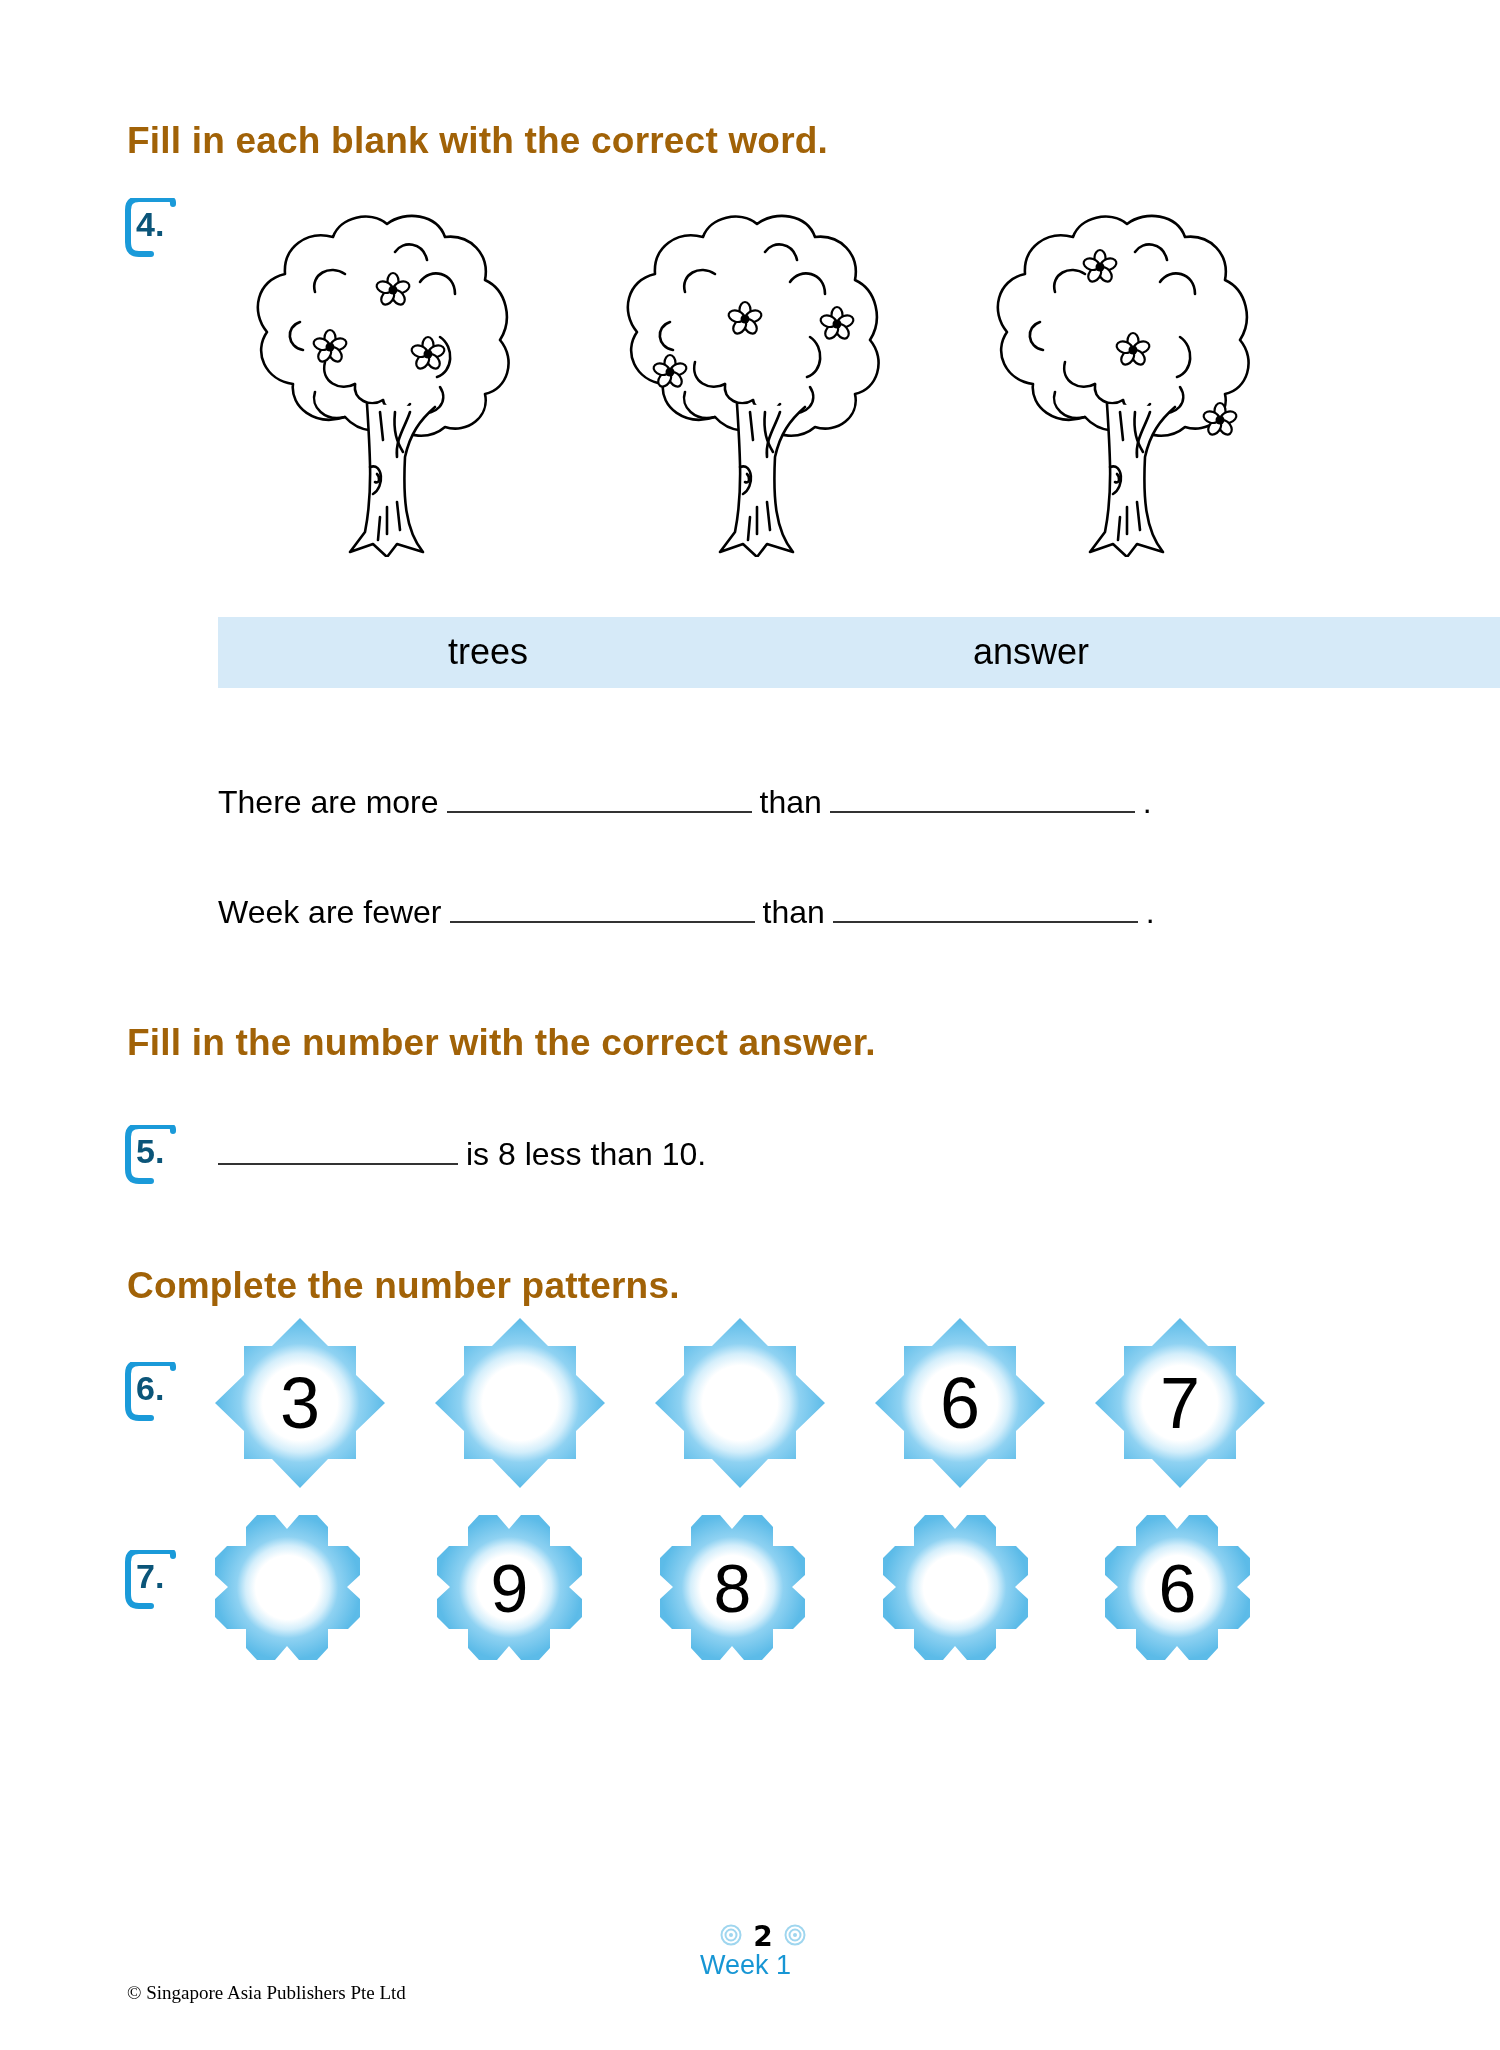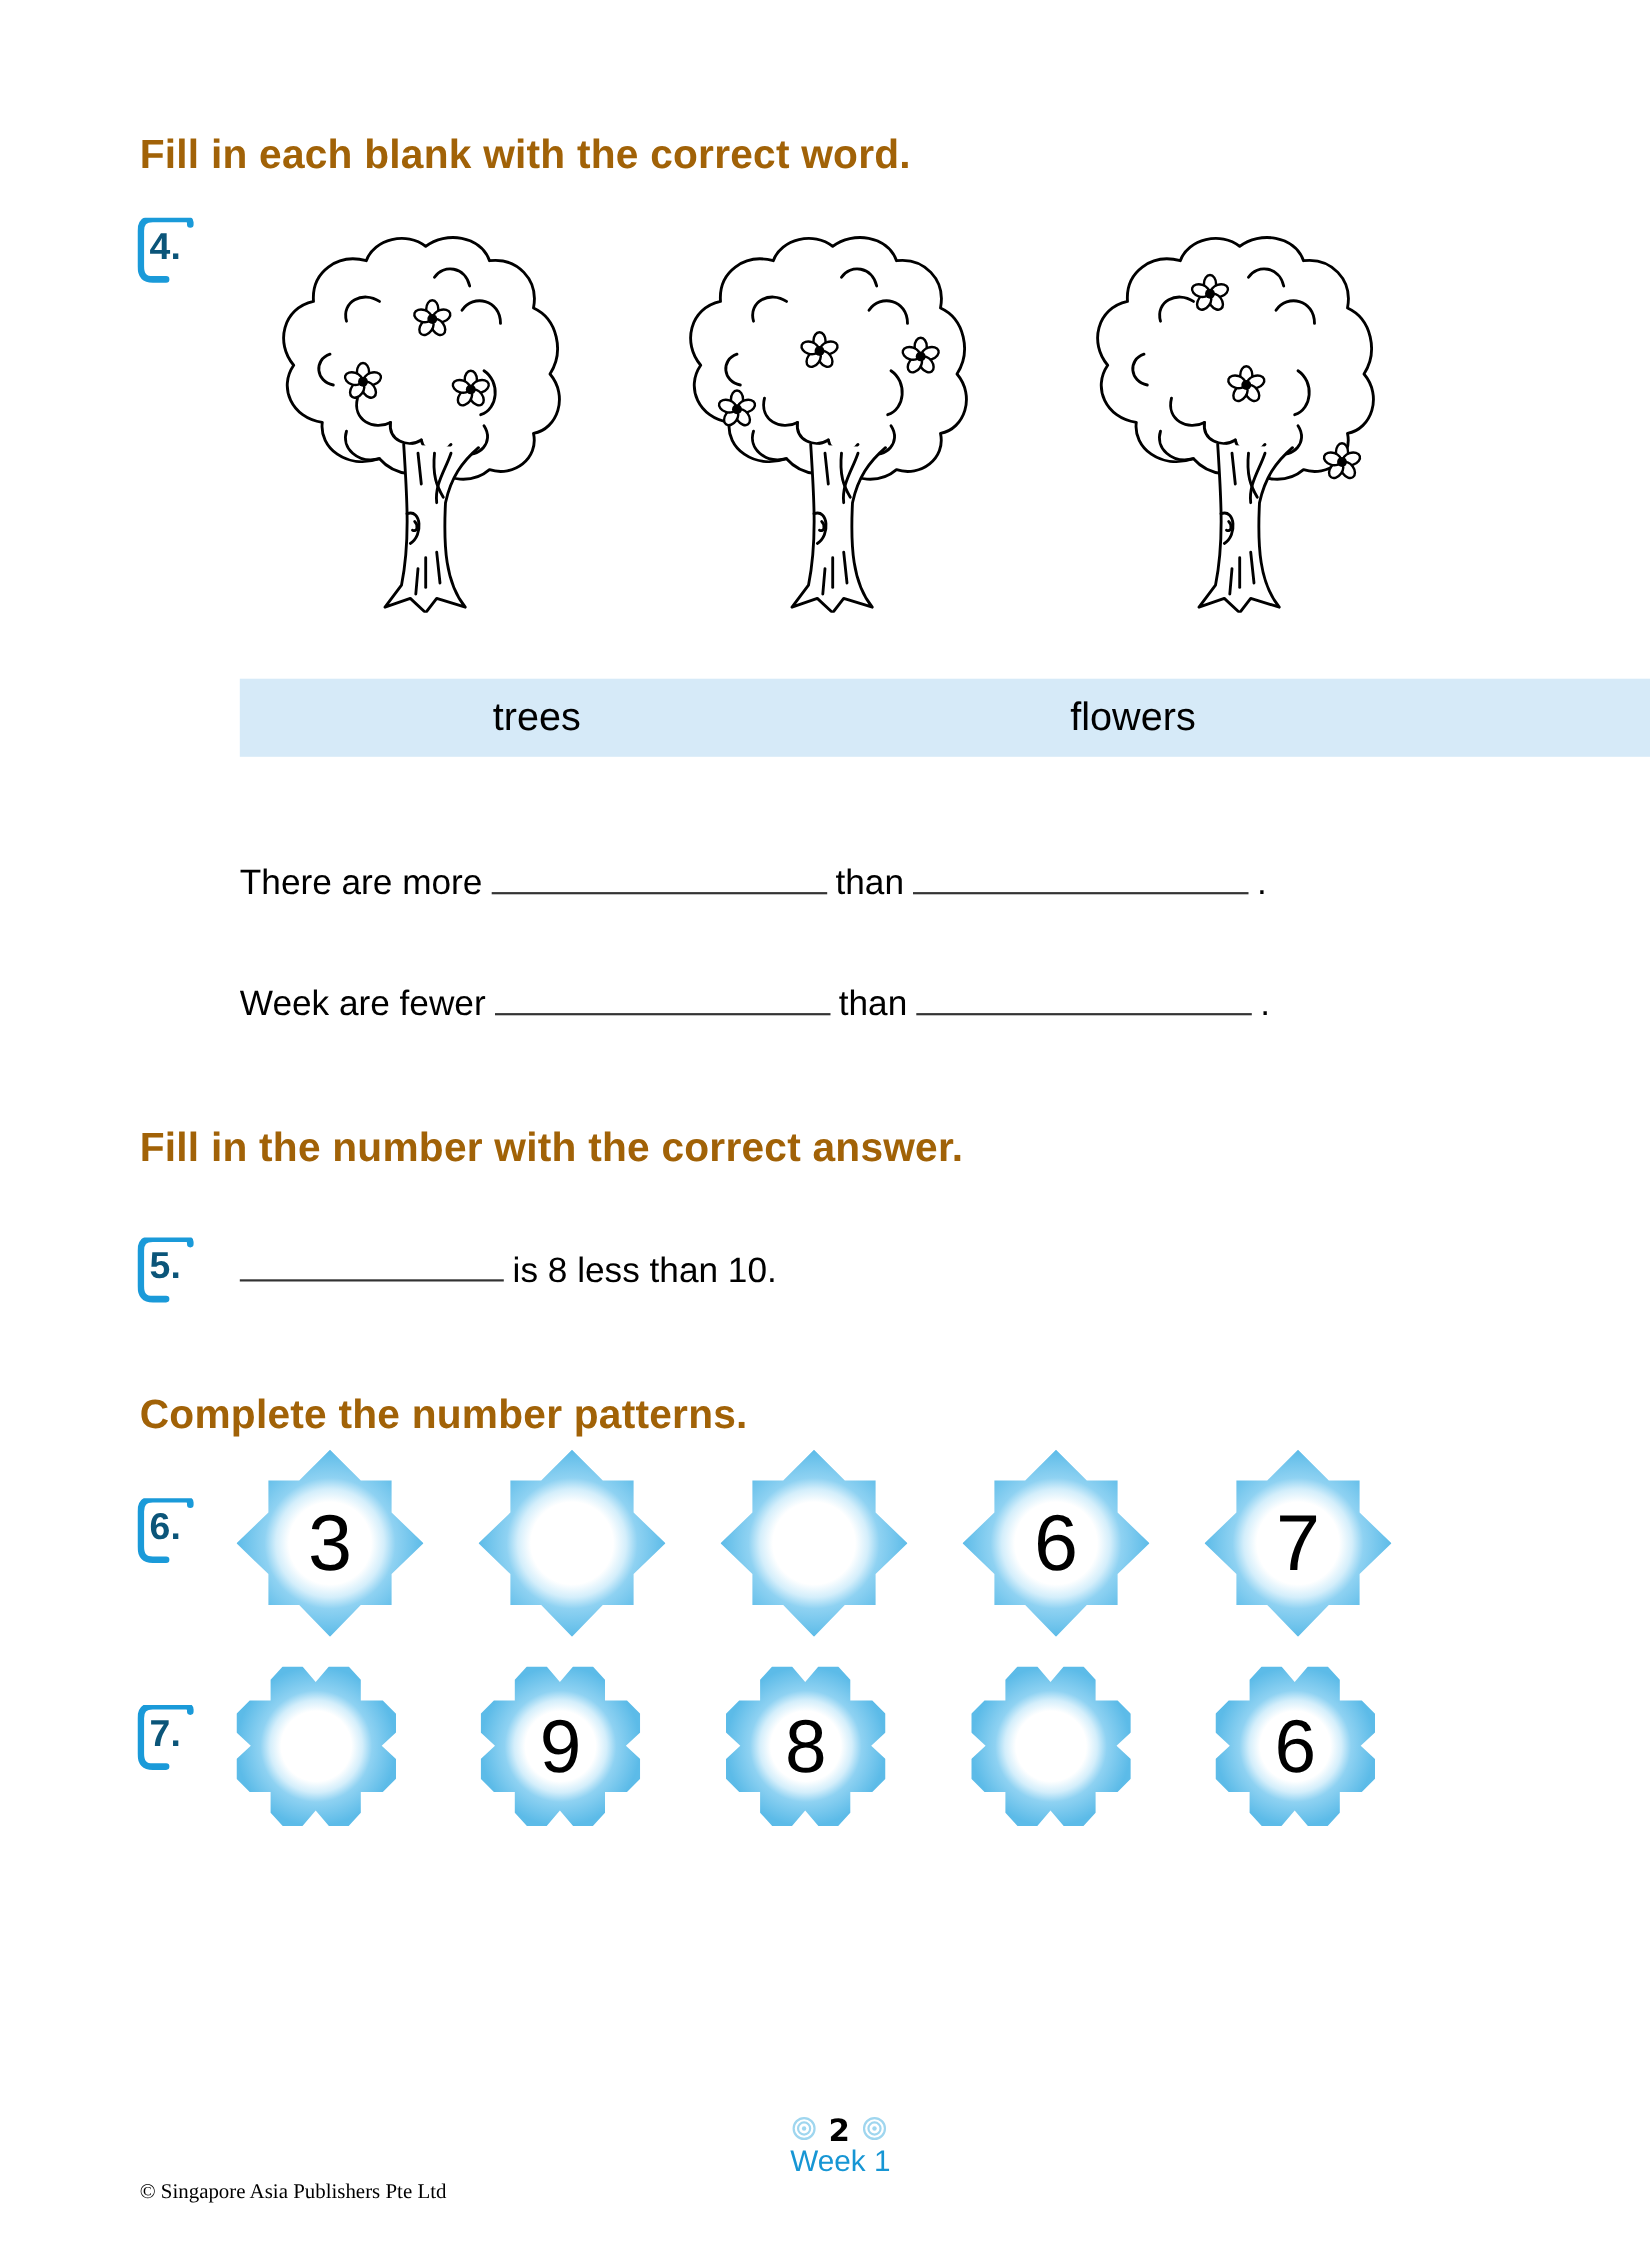--- a/index.html
+++ b/index.html
@@ -23,21 +23,21 @@
   .shape { position: absolute; width: 170px; height: 170px; }
   .shape .num { position: absolute; left: 0; top: 0; width: 100%; height: 100%;
                 display: flex; align-items: center; justify-content: center;
                 font-size: 72px; color: #000; }
   .gear .num { font-size: 68px; }
   .footer-copy { position: absolute; left: 127px; top: 1982px; font-family: "Liberation Serif", serif;
                  font-size: 19px; white-space: nowrap; }
   .footer-page { position: absolute; left: 718px; top: 1920px; width: 90px; height: 30px; }
   .footer-page .pn { position: absolute; left: 0; width: 100%; top: 0; text-align: center;
                      font-weight: bold; font-size: 28px; font-family: "DejaVu Sans", sans-serif; }
-  .footer-week { position: absolute; left: 700px; top: 1950px; width: 128px; text-align: center;
+  .footer-week { position: absolute; left: 700px; top: 1950px; width: 128px; text-align: left;
                  font-size: 27px; color: #1796d4; }
 </style>
 </head>
 <body>
 
 <svg width="0" height="0" style="position:absolute">
   <defs>
     <radialGradient id="shapeGrad" cx="50%" cy="50%" r="50%">
       <stop offset="0%" stop-color="#ffffff"></stop>
       <stop offset="44%" stop-color="#ffffff"></stop>
@@ -106,21 +106,21 @@
 </svg>
 <svg class="tree" style="left:985px;" viewBox="0 0 290 345">
   <use href="#treeBase"></use>
   <use href="#flower" x="115" y="55"></use>
   <use href="#flower" x="148" y="138"></use>
   <use href="#flower" x="235" y="208"></use>
 </svg>
 
 <div class="wordbank">
   <span style="left:230px;">trees</span>
-  <span style="left:755px;">flowers</span>
+  <span style="left:755px;">answer</span>
 </div>
 
 <div class="sentence" style="top:783px;">
   <span class="txt">There are more</span><span class="blank"></span><span class="txt">than</span><span class="blank"></span><span class="txt">.</span>
 </div>
 <div class="sentence" style="top:893px;">
   <span class="txt">Week are fewer</span><span class="blank"></span><span class="txt">than</span><span class="blank"></span><span class="txt">.</span>
 </div>
 
 <div class="heading" style="top:1022px;">Fill in the number with the correct answer.</div>

